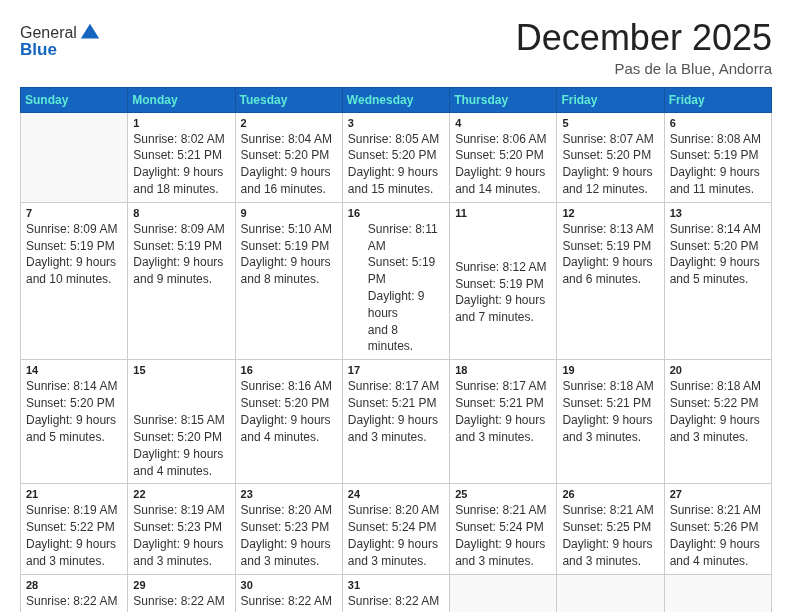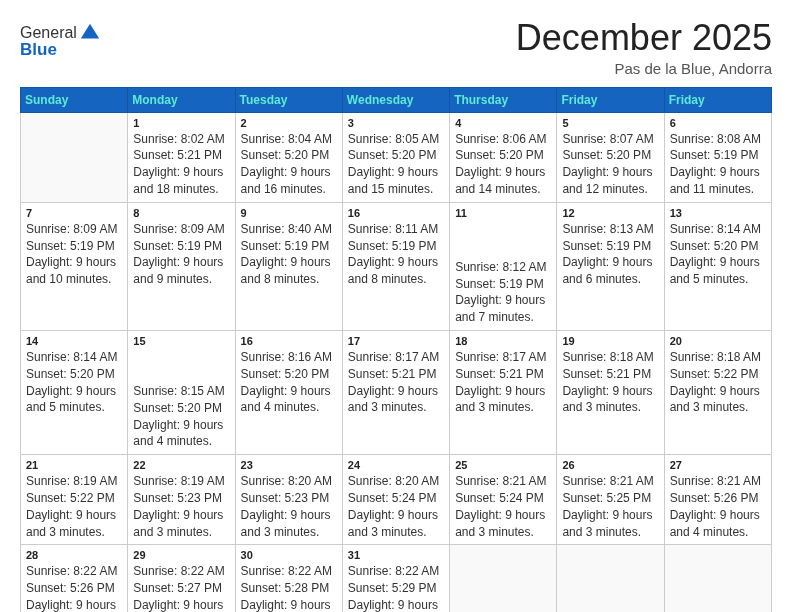--- a/index.html
+++ b/index.html
@@ -179,28 +179,28 @@
           </td>
           <td>
             <div class="day-number">8</div>
             <div class="day-info" style="white-space: pre-line;">Sunrise: 8:09 AM
 Sunset: 5:19 PM
 Daylight: 9 hours
 and 9 minutes.</div>
           </td>
           <td>
             <div class="day-number">9</div>
-            <div class="day-info" style="white-space: pre-line;">Sunrise: 8:40 AM
+            <div class="day-info" style="white-space: pre-line;">Sunrise: 5:10 AM
 Sunset: 5:19 PM
 Daylight: 9 hours
 and 8 minutes.</div>
           </td>
           <td>
             <div class="day-number">16</div>
-            <div class="day-info" style="white-space: pre-line;">Sunrise: 8:11 AM
+            <div class="day-info" style="white-space: pre-line; margin-left: 20px;">Sunrise: 8:11 AM
 Sunset: 5:19 PM
 Daylight: 9 hours
 and 8 minutes.</div>
           </td>
           <td>
             <div class="day-number">11</div>
             <div class="day-info" style="white-space: pre-line; margin-top: 40px;">Sunrise: 8:12 AM
 Sunset: 5:19 PM
 Daylight: 9 hours
 and 7 minutes.</div>

